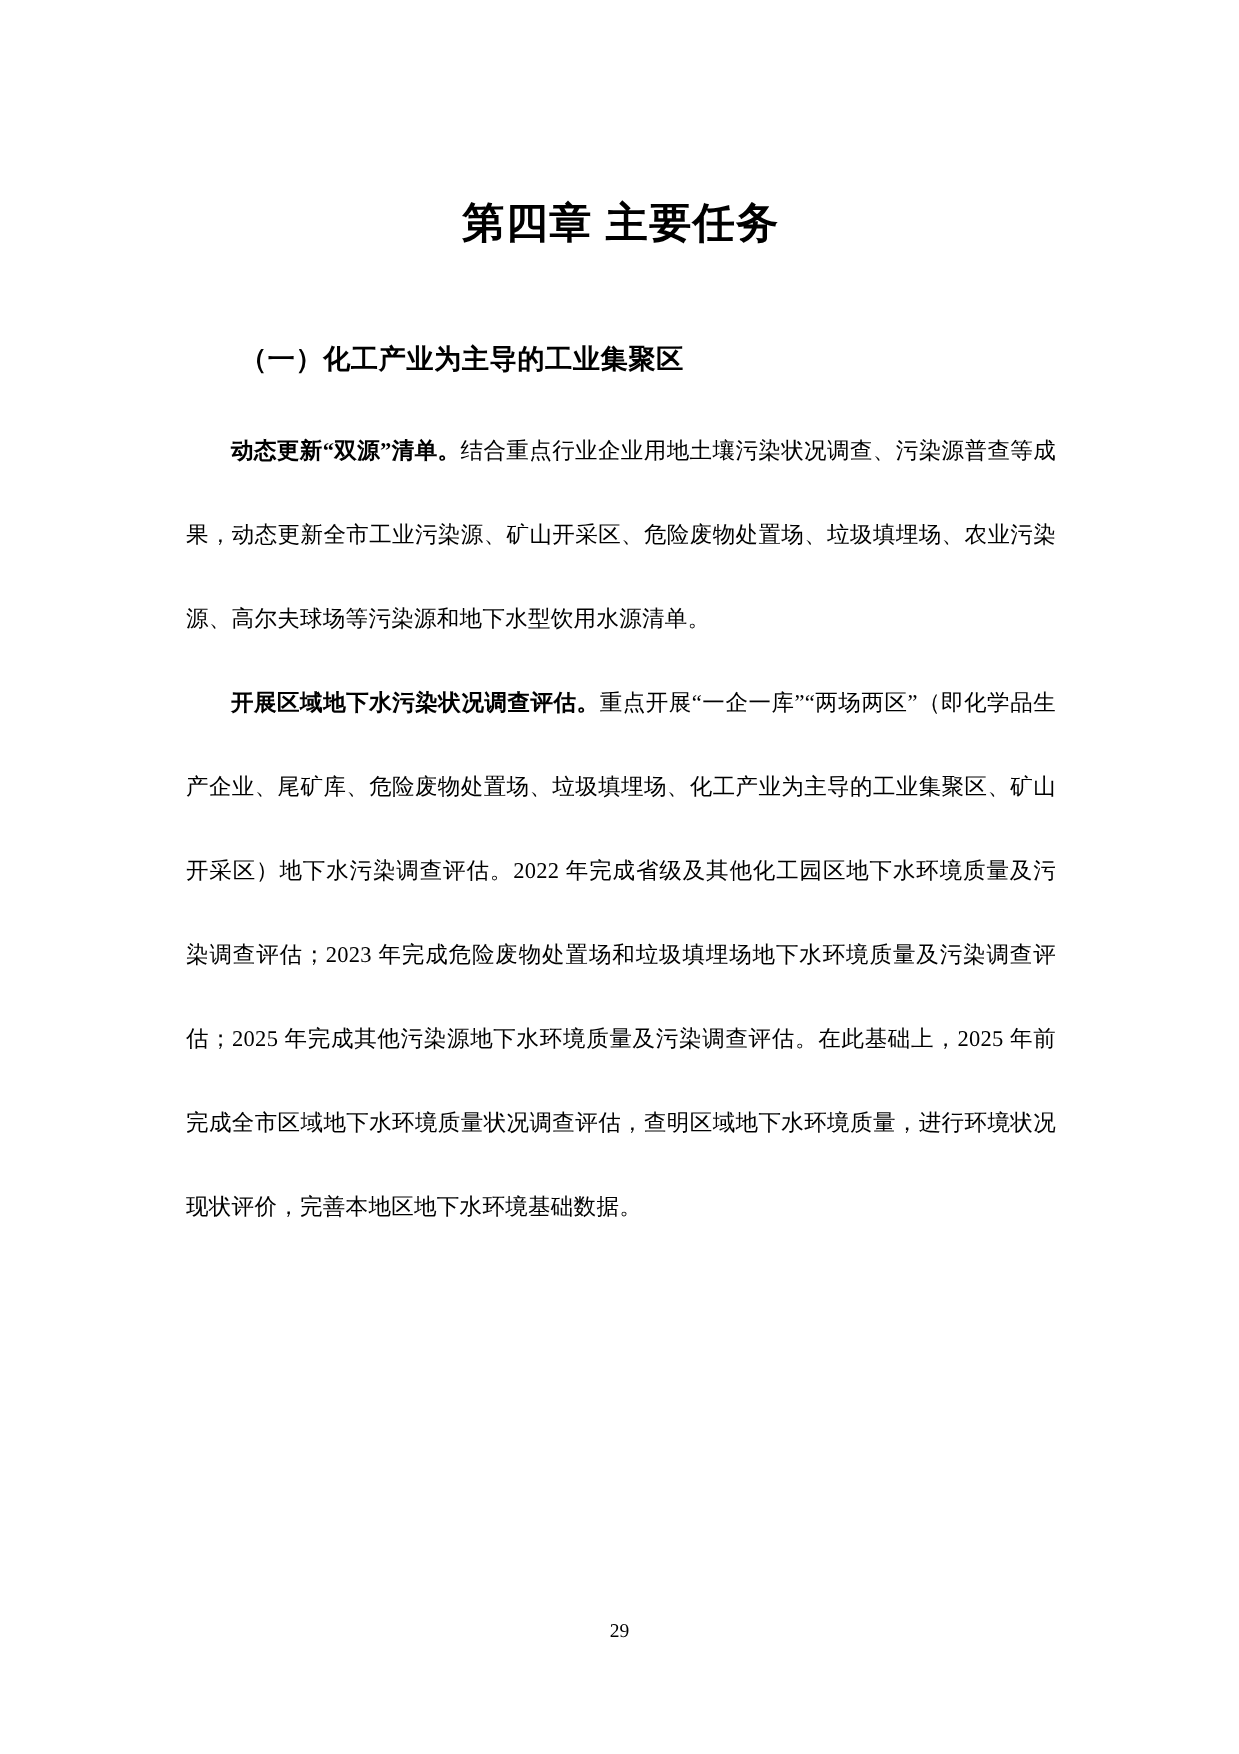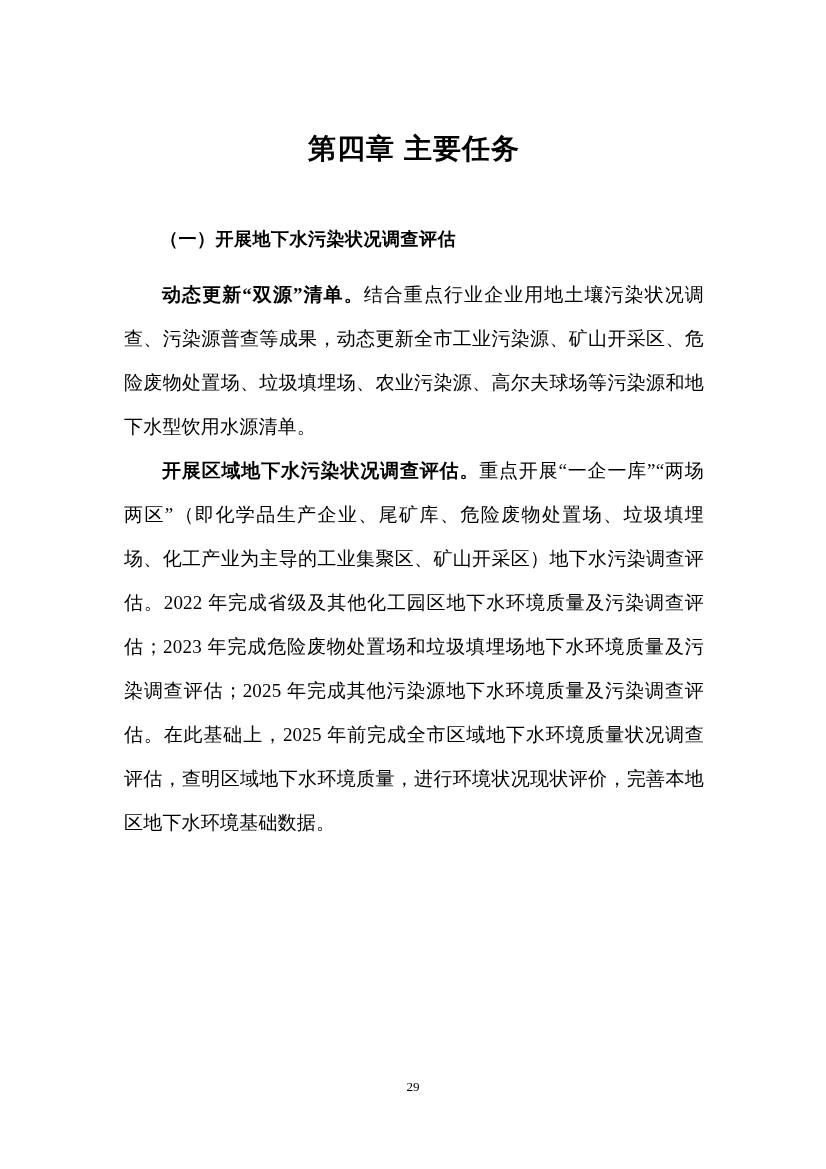--- a/index.html
+++ b/index.html
@@ -31,22 +31,22 @@
   .section-heading {
     margin: 0 0 20px 0;
     font-size: 18px;
     line-height: 28px;
     font-weight: 700;
     text-indent: 2em;
     letter-spacing: 0.5px;
   }
   .para {
     margin: 0;
-    font-size: 19px;
-    line-height: 44px;
+    font-size: 15px;
+    line-height: 56px;
     text-align: justify;
     text-indent: 2em;
     letter-spacing: 0.2px;
   }
   .para .lead {
     font-weight: 700;
   }
   .page-number {
     position: absolute;
     left: 0;
@@ -58,21 +58,21 @@
     font-family: "Liberation Serif", "DejaVu Serif", serif;
   }
 </style>
 </head>
 <body>
 
 <div class="page">
 
   <h1 class="chapter-title">第四章 主要任务</h1>
 
-  <h2 class="section-heading">（一）开展地下水污染状况调查评估</h2>
+  <h2 class="section-heading">（一）化工产业为主导的工业集聚区</h2>
 
   <p class="para"><strong class="lead">动态更新“双源”清单。</strong><span class="body-text">结合重点行业企业用地土壤污染状况调查、污染源普查等成果，动态更新全市工业污染源、矿山开采区、危险废物处置场、垃圾填埋场、农业污染源、高尔夫球场等污染源和地下水型饮用水源清单。</span></p>
 
   <p class="para"><strong class="lead">开展区域地下水污染状况调查评估。</strong><span class="body-text">重点开展“一企一库”“两场两区”（即化学品生产企业、尾矿库、危险废物处置场、垃圾填埋场、化工产业为主导的工业集聚区、矿山开采区）地下水污染调查评估。2022 年完成省级及其他化工园区地下水环境质量及污染调查评估；2023 年完成危险废物处置场和垃圾填埋场地下水环境质量及污染调查评估；2025 年完成其他污染源地下水环境质量及污染调查评估。在此基础上，2025 年前完成全市区域地下水环境质量状况调查评估，查明区域地下水环境质量，进行环境状况现状评价，完善本地区地下水环境基础数据。</span></p>
 
 
   <div class="page-number">29</div>
 
 </div>
 

